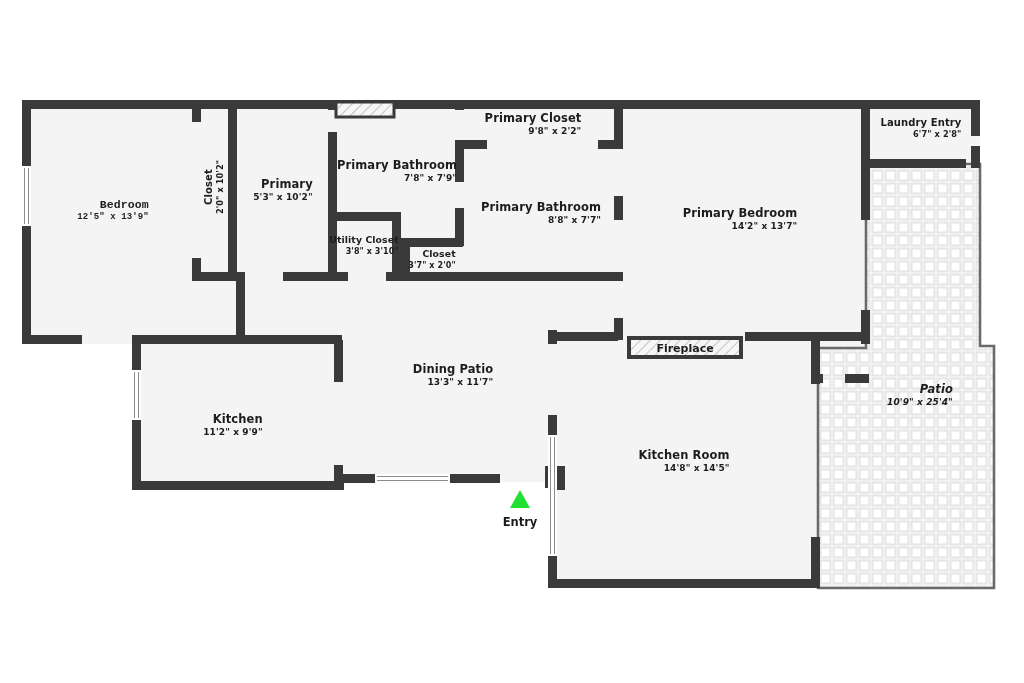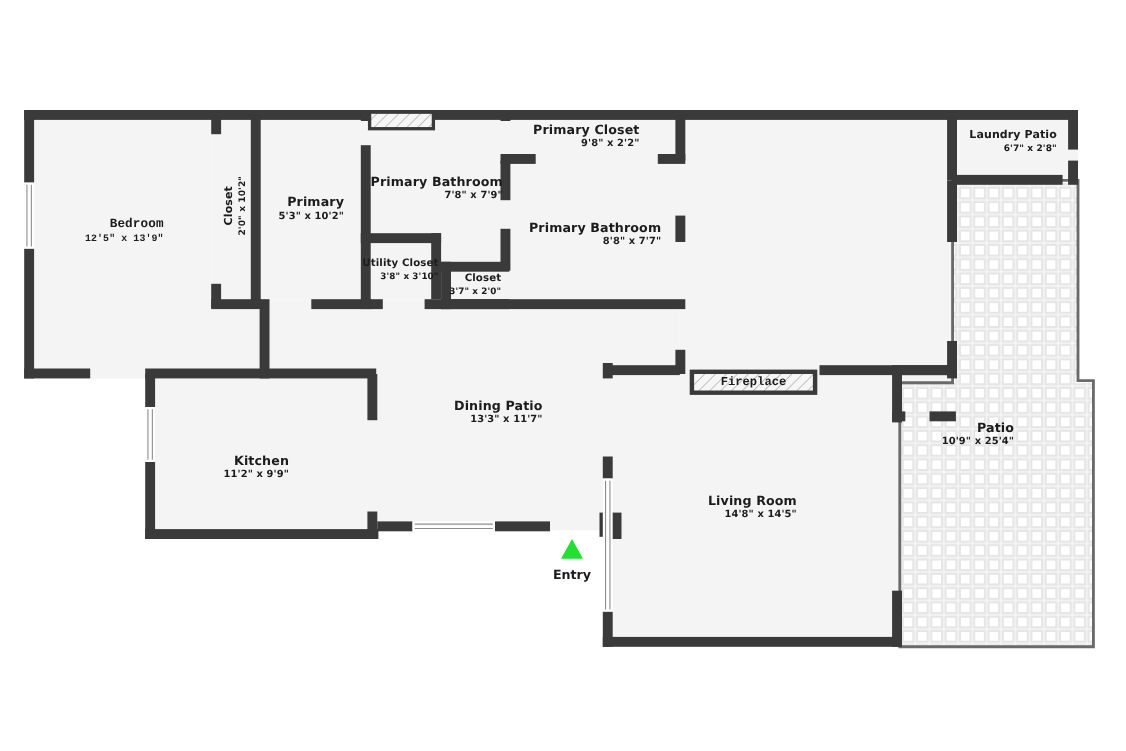--- a/index.html
+++ b/index.html
@@ -58,21 +58,20 @@
     text-align: right;
   }
   .fp-feature-label {
     position: absolute;
     transform: translate(-50%, -50%);
     font-weight: bold;
     font-size: 11px;
     color: #1c1c1c;
     white-space: nowrap;
     pointer-events: none;
-    font-family: Liberation Mono, monospace;
   }
   .entry-label {
     position: absolute;
     transform: translate(-50%, 0);
     font-weight: bold;
     font-size: 11.5px;
     color: #1c1c1c;
     white-space: nowrap;
     pointer-events: none;
   }
@@ -278,42 +277,46 @@
   <div class="label centered tiny" style="left:364px; top:245px;">
     <span class="rname">Utility Closet</span>
     <span class="rdim">3'8" x 3'10"</span>
   </div>
 
   <div class="label centered tiny" style="left:432px; top:259px;">
     <span class="rname">Closet</span>
     <span class="rdim">3'7" x 2'0"</span>
   </div>
 
+  <div class="label centered" style="left:740px; top:219px;">
+    <span class="rname">Primary Bedroom</span>
+    <span class="rdim">14'2" x 13'7"</span>
+  </div>
 
   <div class="label centered small" style="left:921px; top:128px;">
-    <span class="rname">Laundry Patio</span>
+    <span class="rname">Laundry Entry</span>
     <span class="rdim">6'7" x 2'8"</span>
   </div>
 
   <div class="label centered" style="left:233px; top:425px;">
     <span class="rname">Kitchen</span>
     <span class="rdim">11'2" x 9'9"</span>
   </div>
 
   <div class="label centered" style="left:453px; top:375px;">
     <span class="rname">Dining Patio</span>
     <span class="rdim">13'3" x 11'7"</span>
   </div>
 
   <div class="label centered" style="left:684px; top:461px;">
-    <span class="rname">Living Room</span>
+    <span class="rname">Kitchen Room</span>
     <span class="rdim">14'8" x 14'5"</span>
   </div>
 
-  <div class="label centered" style="left:889px; top:395px;">
+  <div class="label centered" style="left:920px; top:395px;font-style:italic;">
     <span class="rname">Patio</span>
     <span class="rdim">10'9" x 25'4"</span>
   </div>
 
   <div class="fp-feature-label" style="left:685px; top:348px;">Fireplace</div>
 
   <div class="entry-label" style="left:520px; top:515px;">Entry</div>
 
 </div>
 

